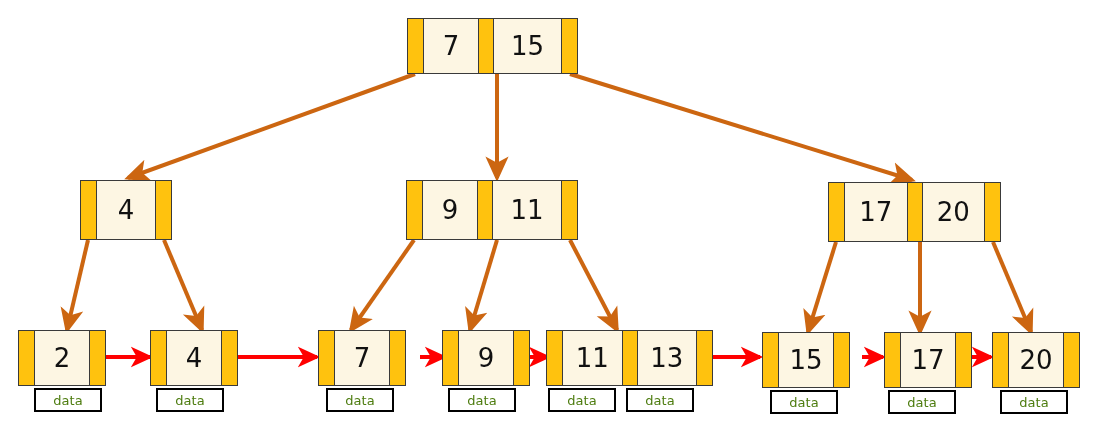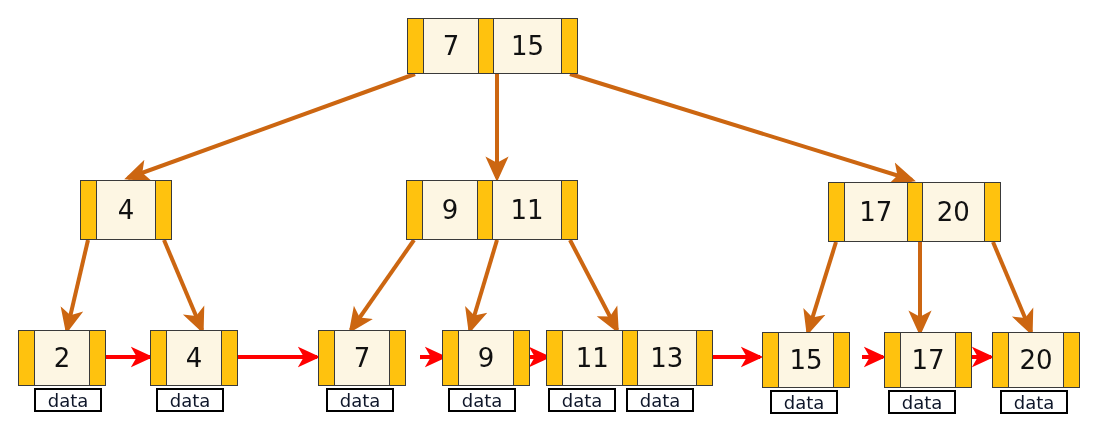--- a/index.html
+++ b/index.html
@@ -50,22 +50,22 @@
   
   .data-box{
     position:absolute;
     height:24px;
     box-sizing:border-box;
     border:2px solid #000000;
     background:#ffffff;
     display:flex;
     align-items:center;
     justify-content:center;
-    font-size:18px;
-    color:#0f172a;
+    font-size:13px;
+    color:#4d7c0f;
     z-index:3;
   }
 </style>
 </head>
 <body>
 
 <div id="stage">
 
   <svg id="edges" viewBox="0 0 1102 428" width="1102" height="428">
     <defs>

